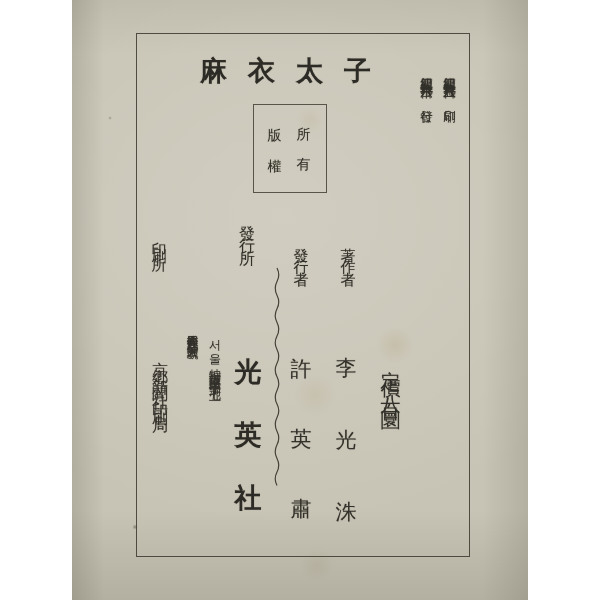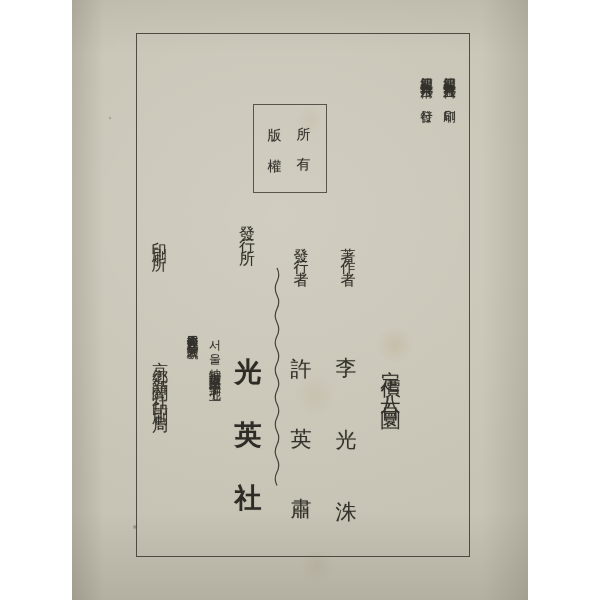--- a/index.html
+++ b/index.html
@@ -72,20 +72,21 @@
   .printer-name  { left:80px; top:349px; font-size:16px; letter-spacing:8px; }
 </style>
 </head>
 <body>
 
 <div class="stage">
   <div class="photo">
 
     <div class="frame"></div>
 
+    <div class="htext title">麻衣太子</div>
 
     <div class="copy-box"></div>
     <div class="vtext copy-right">所有</div>
     <div class="vtext copy-left">版權</div>
 
     <div class="vtext date-col print-col">
       <span>檀紀四二八九年六月五日</span><span class="gap22">印刷</span>
     </div>
     <div class="vtext date-col publish-col">
       <span>檀紀四二八九年六月十日</span><span class="gap22">發行</span>

